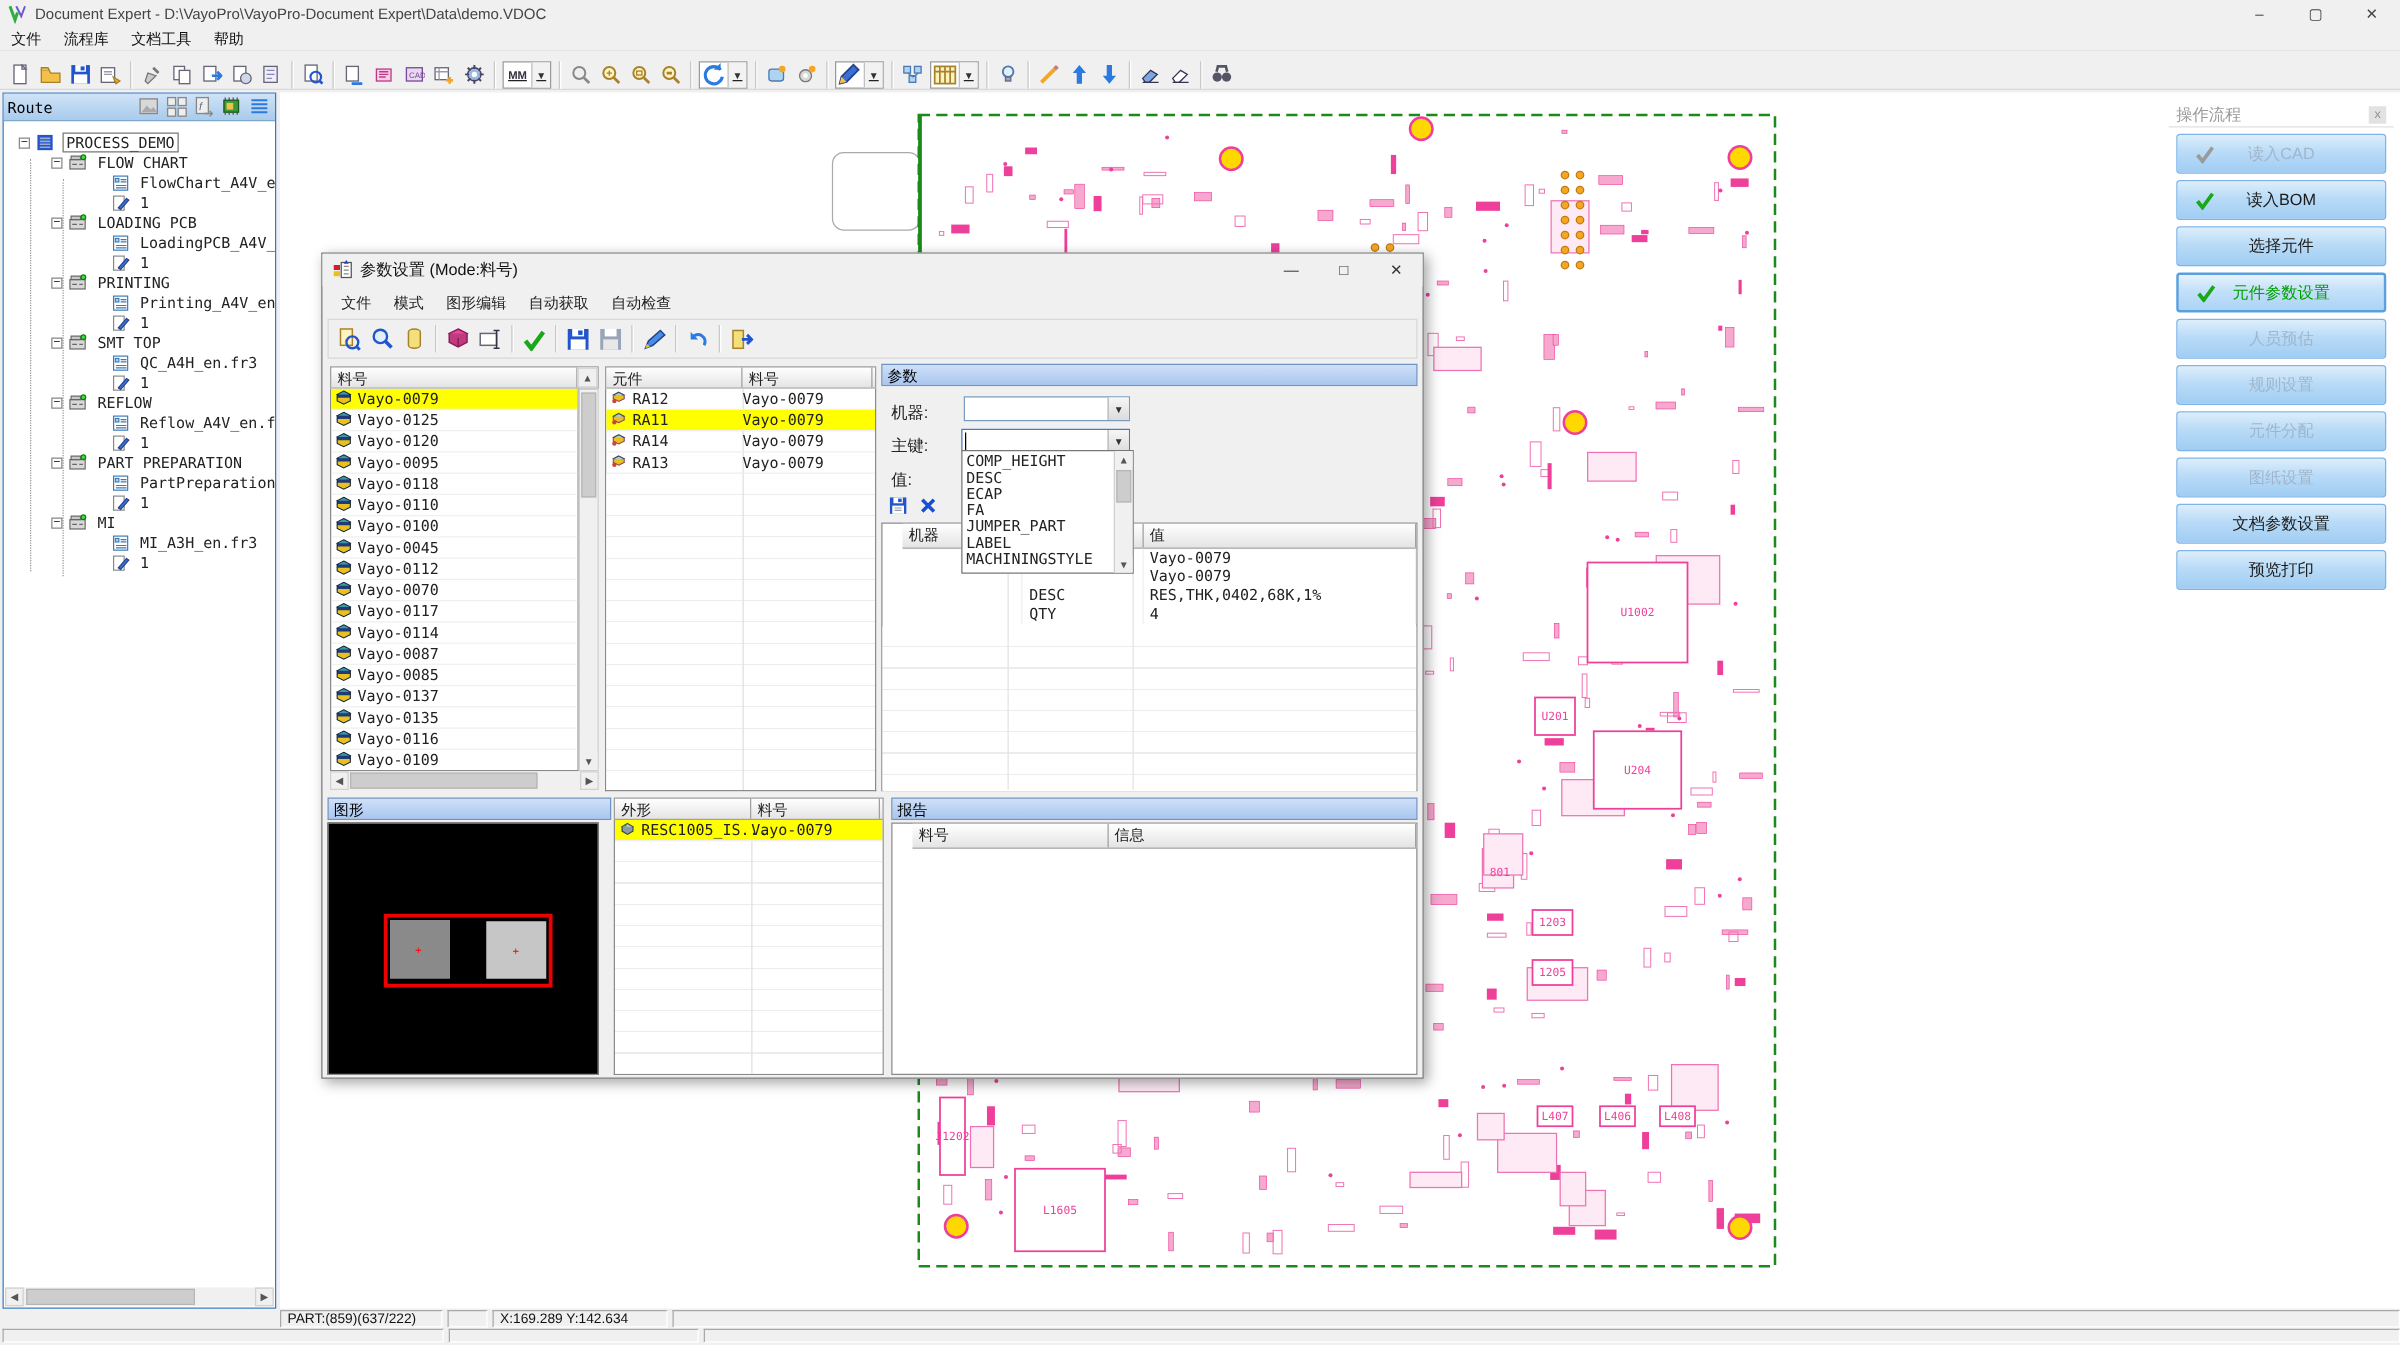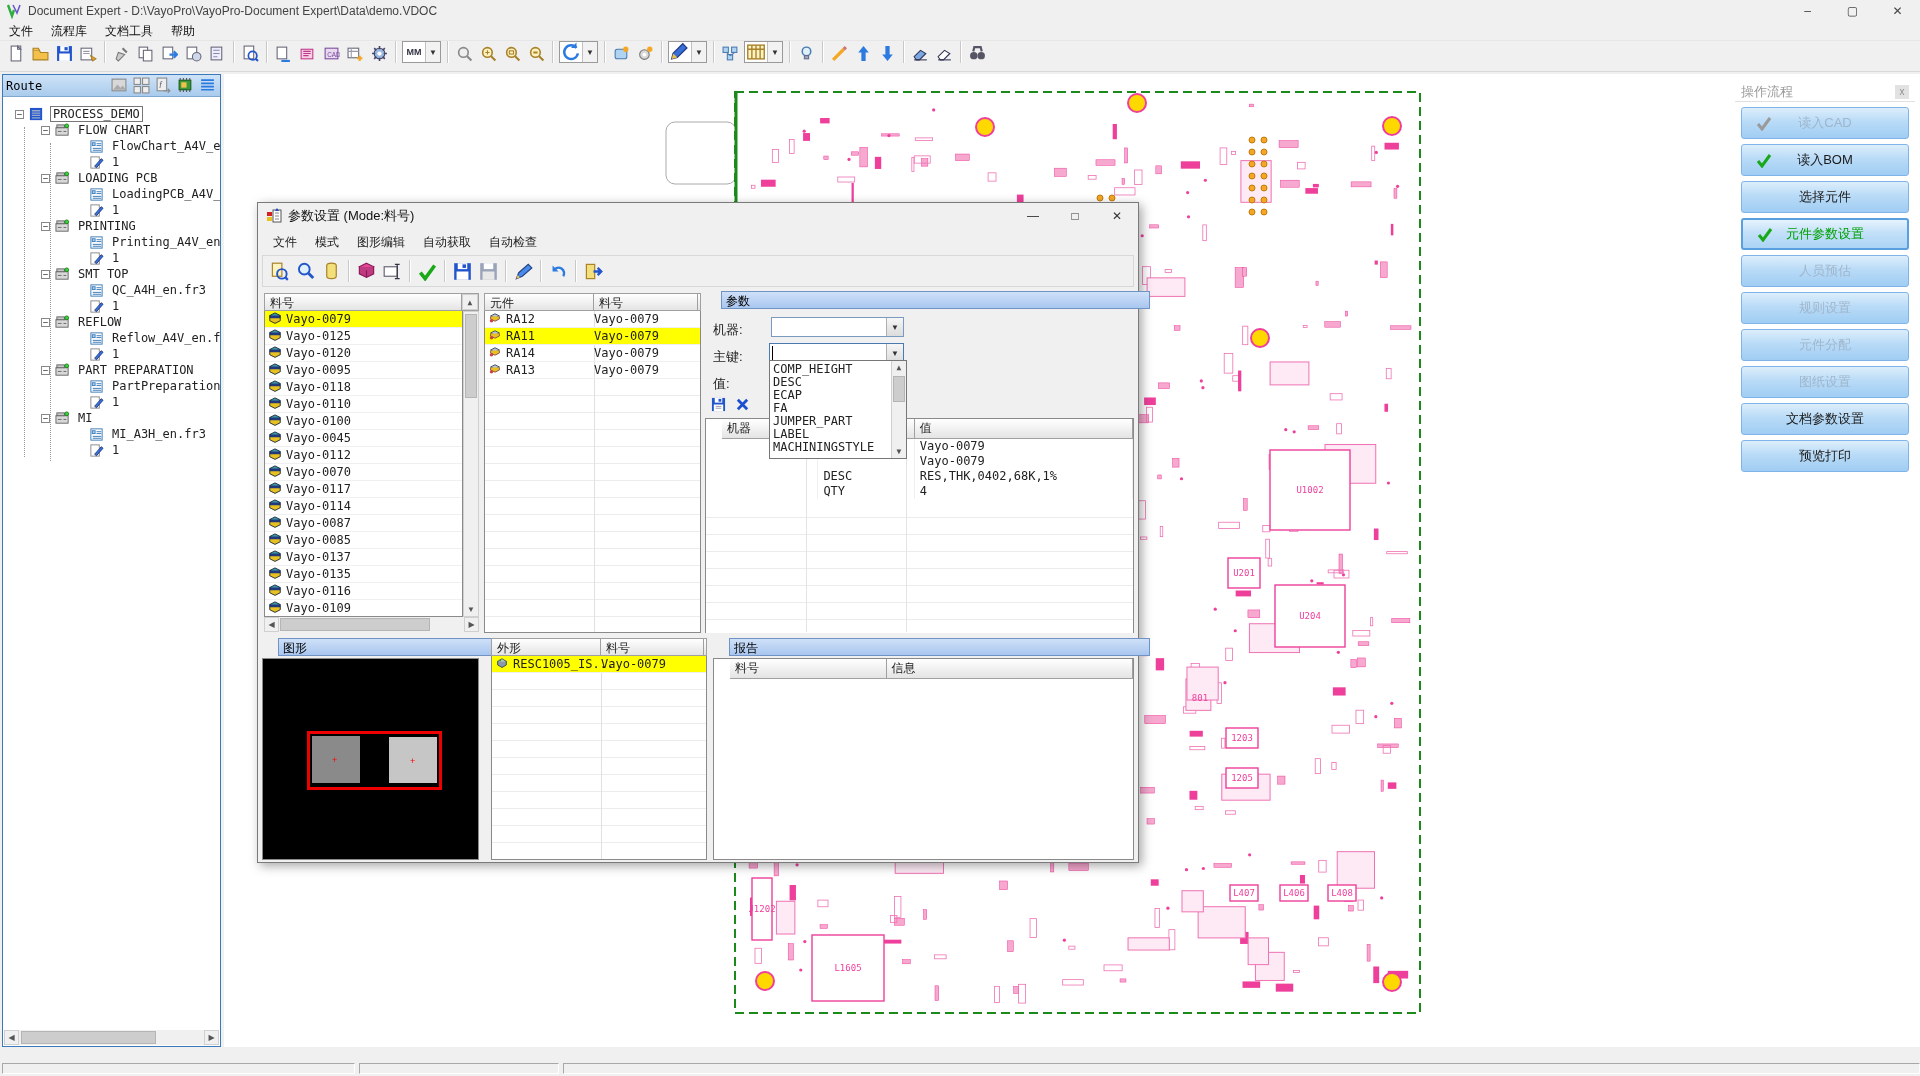--- a/index.html
+++ b/index.html
@@ -12,21 +12,21 @@
   .titlebar .appicon { width:16px; height:16px; margin:0 6px 0 6px; }
   .titlebar .title { color:#444; font-size:12px; }
   .wincontrols { position:absolute; right:0; top:0; height:22px; display:flex; }
   .wincontrols .wc { width:45px; height:22px; display:flex; align-items:center; justify-content:center; color:#444; font-size:12px; }
 
   
   .menubar { position:absolute; left:0; top:22px; width:1920px; height:18px; background:#f0f0f0; display:flex; align-items:center; }
   .menubar .mitem { padding:1px 9px; color:#111; }
 
   
-  .toolbar { position:absolute; left:0; top:40px; width:1920px; height:32px; background:#f0f0f0; border-top:1px solid #e6e6e6; border-bottom:1px solid #d8d8d8; display:flex; align-items:flex-start; padding-left:4px; }
+  .toolbar { position:absolute; left:0; top:40px; width:1920px; height:32px; background:#f0f0f0; border-top:1px solid #e6e6e6; border-bottom:1px solid #d8d8d8; display:flex; align-items:flex-end; padding-left:4px;text-decoration:underline; }
   .tbtn { width:24px; height:24px; display:flex; align-items:center; justify-content:center; border:1px solid transparent; border-radius:2px; }
   .tbtn svg { width:17px; height:17px; }
   .tsep { width:1px; height:22px; background:#c8c8c8; margin:0 4px; box-shadow:1px 0 0 #fff; }
   .tcombo { display:flex; align-items:center; border:1px solid #9a9a9a; background:#fff; height:22px; margin:0 2px; }
   .tcombo .tcico { width:22px; height:20px; display:flex; align-items:center; justify-content:center; font-size:9px; font-weight:bold; color:#334; }
   .tcombo .tcarrow { width:15px; height:20px; display:flex; align-items:center; justify-content:center; font-size:8px; color:#333; border-left:1px solid #c0c0c0; background:#f2f2f2; }
 
   
   .route-panel { position:absolute; left:2px; top:74px; width:219px; height:973px; border:1px solid #3b79bd; background:#fff; }
   .route-header { position:absolute; left:0; top:0; right:0; height:22px; background:linear-gradient(#cfe3f7,#a9cbed); border-bottom:1px solid #7fa8cf; display:flex; align-items:center; padding:0 3px; }
@@ -73,21 +73,21 @@
   .dlg-titlebar .dico { width:16px; height:16px; margin:0 6px 0 8px; }
   .dlg-titlebar .dtitle { font-size:13px; color:#111; }
   .dlg-controls { margin-left:auto; display:flex; }
   .dlg-controls .wc { width:42px; height:26px; display:flex; align-items:center; justify-content:center; color:#333; }
   .dlg-menu { position:absolute; left:0; top:28px; right:0; height:22px; display:flex; align-items:center; padding-left:6px; }
   .dlg-menu .mitem { padding:2px 9px; }
   .dlg-toolbar { position:absolute; left:4px; top:52px; right:4px; height:32px; border:1px solid #d8d8d8; background:#f0f0f0; display:flex; align-items:center; padding-left:3px; }
   .dlg-toolbar .tbtn { width:26px; height:26px; }
   .dlg-toolbar .tbtn svg { width:19px; height:19px; }
 
-  .panel-blue-header { background:linear-gradient(#cfe0f8,#a9c6ef); border:1px solid #6f93c4; font-size:12px; color:#000; padding:1px 4px;margin-left:16px; }
+  .panel-blue-header { background:linear-gradient(#cfe0f8,#a9c6ef); border:1px solid #6f93c4; font-size:12px; color:#000; padding:1px 4px; }
   .list-col-header { background:linear-gradient(#ffffff,#e4e4e4); border:1px solid #a0a0a0; display:flex; font-family:"DejaVu Sans Mono", monospace; font-size:12px; }
   .lch { padding:1px 5px; border-right:1px solid #a0a0a0; overflow:hidden; white-space:nowrap; }
 
   .listbox { position:absolute; background:#fff; border:1px solid #8a8a8a; overflow:hidden; font-family:"DejaVu Sans Mono", monospace; font-size:12px; }
   .lrow { position:absolute; left:0; right:0; height:17px; display:flex; align-items:center; white-space:nowrap; border-bottom:1px solid #f0f0f0; }
   .lrow.sel { background:#ffff00; }
   .lrow .ric { width:16px; height:14px; margin:0 3px 0 2px; flex:0 0 auto; }
   .lrow .ric svg { width:16px; height:14px; }
   .gridlines { position:absolute; left:0; right:0; bottom:0; background:repeating-linear-gradient(#fff 0 16px, #ececec 16px 17px); }
 
@@ -1142,20 +1142,26 @@
           <div class="abtn">
             <span>文档参数设置</span>
           </div>
           <div class="abtn">
             <span>预览打印</span>
           </div>
         </div>
     </div>
   </div>
 
+  <div class="statusbar">
+    <div class="scell" style="width:130px;">PART:(859)(637/222)</div>
+    <div class="scell" style="width:32px;"></div>
+    <div class="scell" style="width:140px;">X:169.289 Y:142.634</div>
+    <div class="scell" style="flex:1;"></div>
+  </div>
   <div class="bottomstrip">
     <div class="bcell" style="width:353px;"></div>
     <div class="bcell" style="width:200px;"></div>
     <div class="bcell" style="flex:1;"></div>
   </div>
 
   <div class="dlg">
     <div class="dlg-titlebar">
       <span class="dico">
         <svg viewBox="0 0 16 16">

